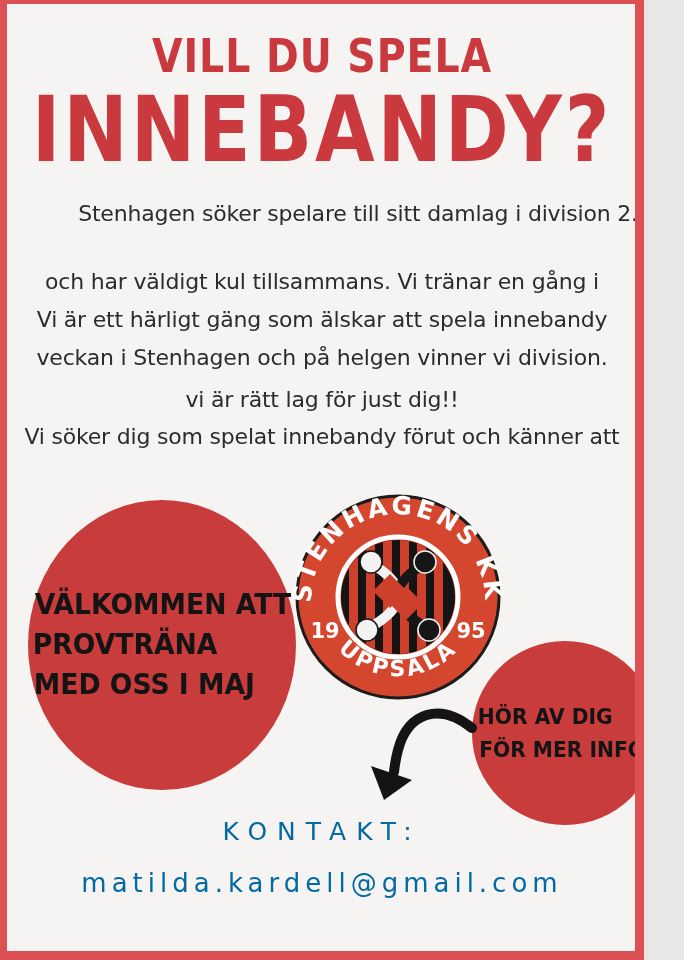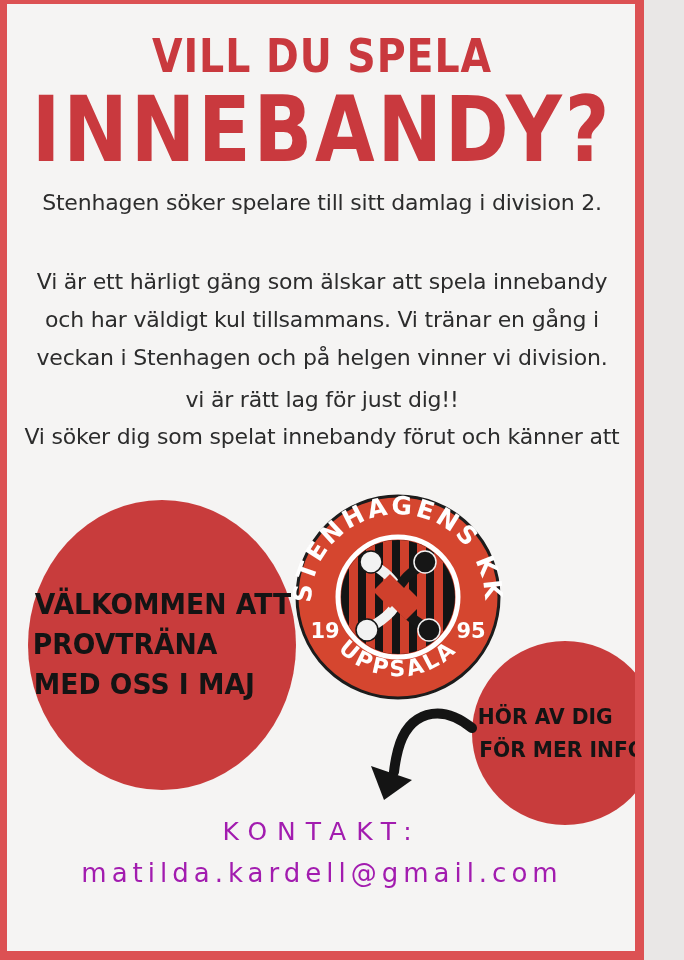--- a/index.html
+++ b/index.html
@@ -31,21 +31,21 @@
     font-weight:bold;font-size:82px;letter-spacing:3px;
     color:#c9393e;
     transform:scale(0.94,1.1);
   }
   .para{
     position:absolute;left:0;width:100%;
     text-align:center;color:#2c2c2c;
     font-size:22px;line-height:38px;
     white-space:nowrap;letter-spacing:-0.2px;
   }
-  .p1{top:184px;}
+  .p1{top:195px;padding-left:36px;}
   .p2{top:263px;}
   .p3{top:381px;line-height:37px;}
   .circle{
     position:absolute;border-radius:50%;
     background:#c83c3c;
     display:flex;flex-direction:column;
     align-items:flex-start;justify-content:center;
     text-align:center;color:#141414;font-weight:bold;
   }
   .welcome-circle{
@@ -59,41 +59,41 @@
   }
   .info-circle .ln{transform:scaleX(0.92);white-space:nowrap;}
   .logo{
     position:absolute;left:293px;top:492px;width:210px;height:210px;
   }
   .arrow{
     position:absolute;left:368px;top:688px;width:120px;height:125px;
   }
   .contact{
     position:absolute;top:812px;left:0;width:100%;
-    text-align:center;color:#a21caf;white-space:nowrap;
+    text-align:center;color:#0369a1;white-space:nowrap;
   }
   .contact-label{font-size:25px;letter-spacing:10px;line-height:40px;}
-  .contact-email{font-size:26px;letter-spacing:5px;line-height:42px;}
+  .contact-email{font-size:26px;letter-spacing:5px;line-height:42px;margin-top:10px;}
   .contact-phone{font-size:26px;letter-spacing:7px;line-height:40px;}
 </style>
 </head>
 <body>
 
 <div class="poster">
 
   <div class="frame"></div>
 
   <div class="title1">VILL DU SPELA</div>
   <div class="title2">INNEBANDY?</div>
 
   <div class="para p1">Stenhagen söker spelare till sitt damlag i division 2.</div>
 
   <div class="para p2">
+    <div>och har väldigt kul tillsammans. Vi tränar en gång i</div>
     <div>Vi är ett härligt gäng som älskar att spela innebandy</div>
-    <div>och har väldigt kul tillsammans. Vi tränar en gång i</div>
     <div>veckan i Stenhagen och på helgen vinner vi division.</div>
   </div>
 
   <div class="para p3">
     <div>vi är rätt lag för just dig!!</div>
     <div>Vi söker dig som spelat innebandy förut och känner att</div>
   </div>
 
   <div class="circle welcome-circle">
     <div class="ln">VÄLKOMMEN ATT</div>

